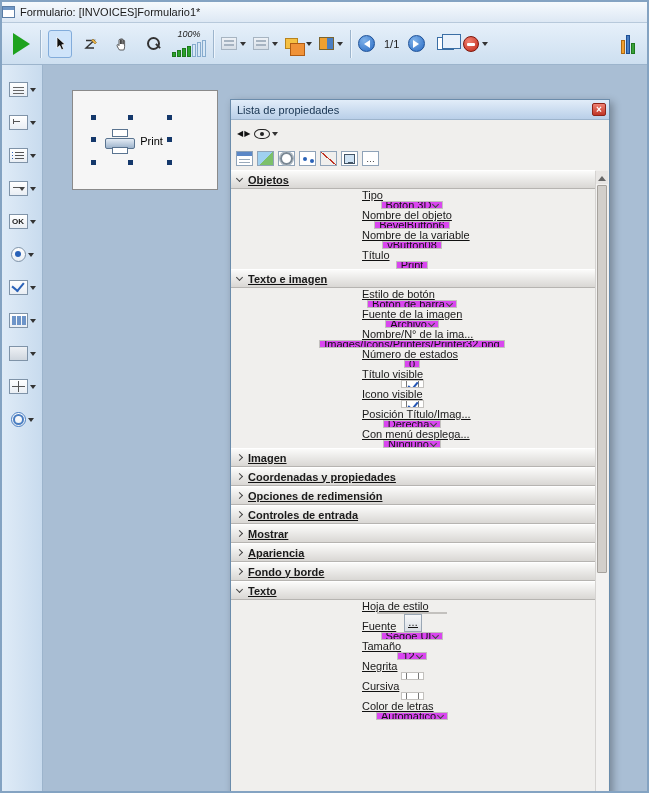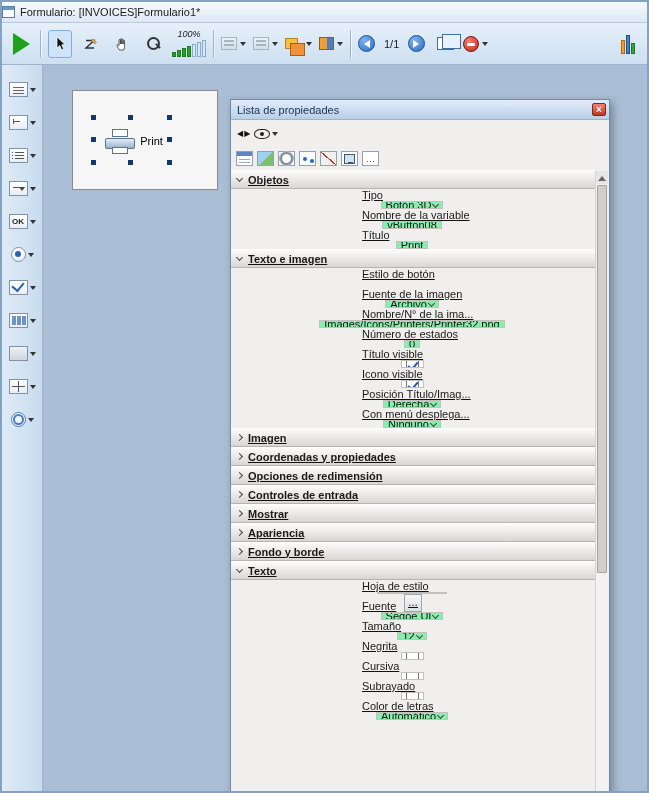--- a/index.html
+++ b/index.html
@@ -112,21 +112,21 @@
 .ptab-chart{background:linear-gradient(to top right,transparent 47%,#c03425 47%,#c03425 53%,transparent 53%);}
 .ptab-mon::before{content:"";position:absolute;left:2px;top:2px;right:2px;height:8px;border:1px solid #456;background:#cfe3f4;}
 .ptab-mon::after{content:"";position:absolute;left:6px;bottom:1px;width:5px;height:2px;background:#456;}
 
 .pgrid{flex:1;overflow:hidden;margin-right:14px;text-decoration:underline;}
 .psec{height:19px;display:flex;align-items:center;gap:6px;padding-left:6px;
   background:linear-gradient(#fbfbfa,#d9d7d4);border-top:1px solid #fff;border-bottom:1px solid #b6b4b1;}
 .psec-label{font-weight:bold;color:#1a1a1a;}
 .prow{height:20px;display:flex;align-items:center;padding-right:2px;flex-direction:column;}
 .plabel{width:152px;flex:none;padding-left:26px;color:#1a1a1a;white-space:nowrap;overflow:hidden;}
-.pvalue{flex:1;height:18px;background:#86efac;border:1px solid #c3c1be;display:flex;align-items:center;padding:0 4px;overflow:hidden;}
+.pvalue{flex:1;height:18px;background:#d946ef;border:1px solid #c3c1be;display:flex;align-items:center;padding:0 4px;overflow:hidden;}
 .pvtext{flex:1;white-space:nowrap;overflow:hidden;}
 .vchev{margin-left:2px;}
 .pvalue.chk{background:#fff;}
 .cb{width:13px;height:13px;background:#fff;border:1px solid #777;position:relative;flex:none;}
 .cb.checked::after{content:"";position:absolute;left:3px;top:1px;width:4px;height:8px;border-right:2px solid #2456b4;border-bottom:2px solid #2456b4;transform:rotate(40deg);}
 .ellipsis-btn{width:18px;height:18px;margin-left:2px;border:1px solid #9aa7b5;background:linear-gradient(#f6f7f9,#d9dee4);
   font-family:"Liberation Sans",sans-serif;font-size:10px;line-height:10px;flex:none;}
 
 .pfooter{height:17px;flex:none;background:#f0efed;border-top:1px solid #aeaca9;display:flex;align-items:center;padding-left:5px;color:#1a1a1a;}
 .scroll{position:absolute;right:1px;top:71px;bottom:18px;width:13px;background:#f3f2f1;border-left:1px solid #d5d3d1;}
@@ -325,38 +325,48 @@
           <span class="psec-label">Objetos</span>
         </div>
       <div class="prow">
         <div class="plabel">Tipo</div>
         <div class="pvalue">
             <span class="pvtext">Botón 3D</span>
             <span class="chev down vchev"></span>
           </div>
       </div>
       <div class="prow">
+        <div class="plabel">Nombre del objeto</div>
+        <div class="pvalue">
+            <span class="pvtext">BevelButton6</span>
+          </div>
+      </div>
+      <div class="prow">
         <div class="plabel">Nombre de la variable</div>
         <div class="pvalue">
             <span class="pvtext">vButton08</span>
           </div>
       </div>
       <div class="prow">
         <div class="plabel">Título</div>
         <div class="pvalue">
             <span class="pvtext">Print</span>
           </div>
       </div>
 
       <div class="psec">
           <span class="chev down"></span>
           <span class="psec-label">Texto e imagen</span>
         </div>
       <div class="prow">
         <div class="plabel">Estilo de botón</div>
+        <div class="pvalue">
+            <span class="pvtext">Botón de barra</span>
+            <span class="chev down vchev"></span>
+          </div>
       </div>
       <div class="prow">
         <div class="plabel">Fuente de la imagen</div>
         <div class="pvalue">
             <span class="pvtext">Archivo</span>
             <span class="chev down vchev"></span>
           </div>
       </div>
       <div class="prow">
         <div class="plabel">Nombre/N° de la ima...</div>
@@ -453,26 +463,20 @@
           </div>
       </div>
       <div class="prow">
         <div class="plabel">Negrita</div>
         <div class="pvalue chk">
             <span class="cb"></span>
           </div>
       </div>
       <div class="prow">
         <div class="plabel">Cursiva</div>
-        <div class="pvalue chk">
-            <span class="cb"></span>
-          </div>
-      </div>
-      <div class="prow">
-        <div class="plabel">Subrayado</div>
         <div class="pvalue chk">
             <span class="cb"></span>
           </div>
       </div>
       <div class="prow">
         <div class="plabel">Color de letras</div>
         <div class="pvalue">
             <span class="pvtext">Automático</span>
             <span class="chev down vchev"></span>
           </div>

